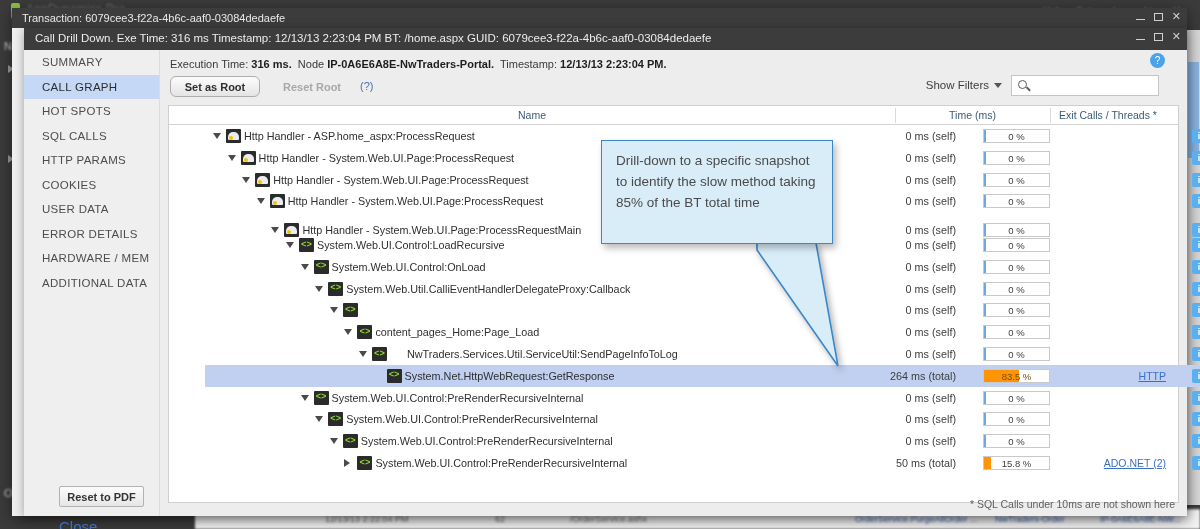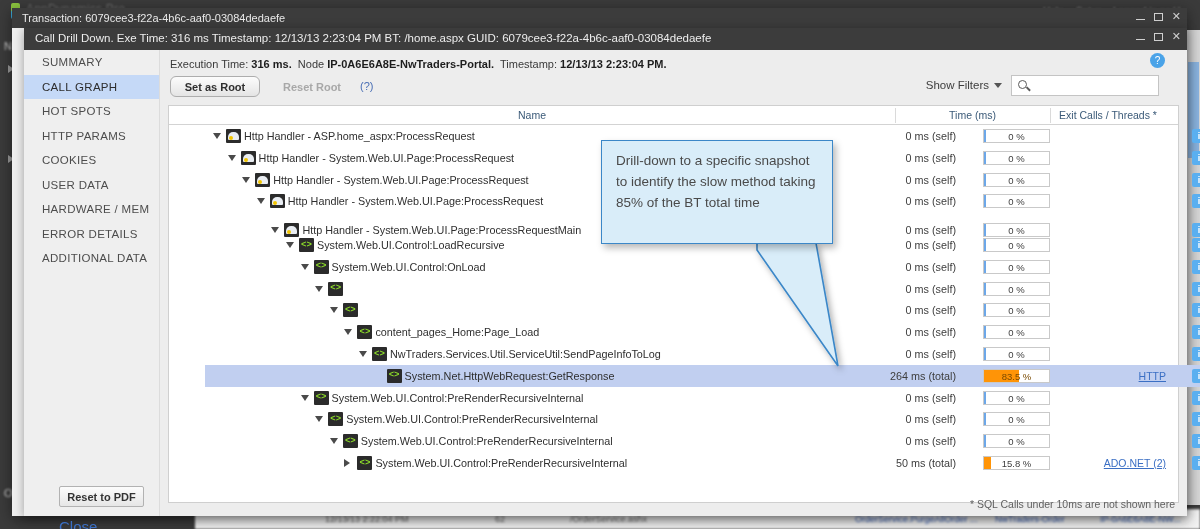--- a/index.html
+++ b/index.html
@@ -321,25 +321,26 @@
         <span class="wbtn box"></span>
         <span class="wbtn">✕</span>
       </div>
     </div>
 
     <div id="sidebar">
       <div id="side-items">
           <div class="side-item"><span>SUMMARY</span></div>
           <div class="side-item active"><span>CALL GRAPH</span></div>
           <div class="side-item"><span>HOT SPOTS</span></div>
+          <div class="side-item"><span>SQL CALLS</span></div>
           <div class="side-item"><span>HTTP PARAMS</span></div>
           <div class="side-item"><span>COOKIES</span></div>
           <div class="side-item"><span>USER DATA</span></div>
+          <div class="side-item"><span>ERROR DETAILS</span></div>
           <div class="side-item"><span>HARDWARE / MEM</span></div>
-          <div class="side-item"><span>ERROR DETAILS</span></div>
           <div class="side-item"><span>ADDITIONAL DATA</span></div>
         </div>
       <div id="export-pdf">Reset to PDF</div>
       <div id="close-link">Close</div>
     </div>
 
     <div id="main">
       <div id="exec-line">
         <span>Execution Time:</span>
         <b>316 ms.</b>&nbsp;
@@ -451,20 +452,21 @@
                 <div class="pctfill zero"></div>
                 <div class="pcttext">0 %</div>
               </div>
               <div class="infoico">i</div>
             </div>
             <div class="row" style="top: 152.6px;">
               <div class="tri open" style="left: 110.2px;"></div>
               <div class="nicon code" style="left: 123.2px;">
                 <span>&lt;&gt;</span>
               </div>
+              <div class="rname" style="left: 141.2px;">System.Web.Util.CalliEventHandlerDelegateProxy:Callback</div>
               <div class="rtime">0 ms (self)</div>
               <div class="pctbar">
                 <div class="pctfill zero"></div>
                 <div class="pcttext">0 %</div>
               </div>
               <div class="infoico">i</div>
             </div>
             <div class="row" style="top: 174.4px;">
               <div class="tri open" style="left: 124.8px;"></div>
               <div class="nicon code" style="left: 137.8px;">
@@ -488,21 +490,21 @@
                 <div class="pctfill zero"></div>
                 <div class="pcttext">0 %</div>
               </div>
               <div class="infoico">i</div>
             </div>
             <div class="row" style="top: 218px;">
               <div class="tri open" style="left: 154px;"></div>
               <div class="nicon code" style="left: 167px;">
                 <span>&lt;&gt;</span>
               </div>
-              <div class="rname" style="left: 185px;">NwTraders.Services.Util.ServiceUtil:SendPageInfoToLog</div>
+              <div class="rname" style="left: 202px;">NwTraders.Services.Util.ServiceUtil:SendPageInfoToLog</div>
               <div class="rtime">0 ms (self)</div>
               <div class="pctbar">
                 <div class="pctfill zero"></div>
                 <div class="pcttext">0 %</div>
               </div>
               <div class="infoico">i</div>
             </div>
             <div class="row selected" style="top: 239.8px;">
               <div class="nicon code" style="left: 181.6px;">
                 <span>&lt;&gt;</span>

